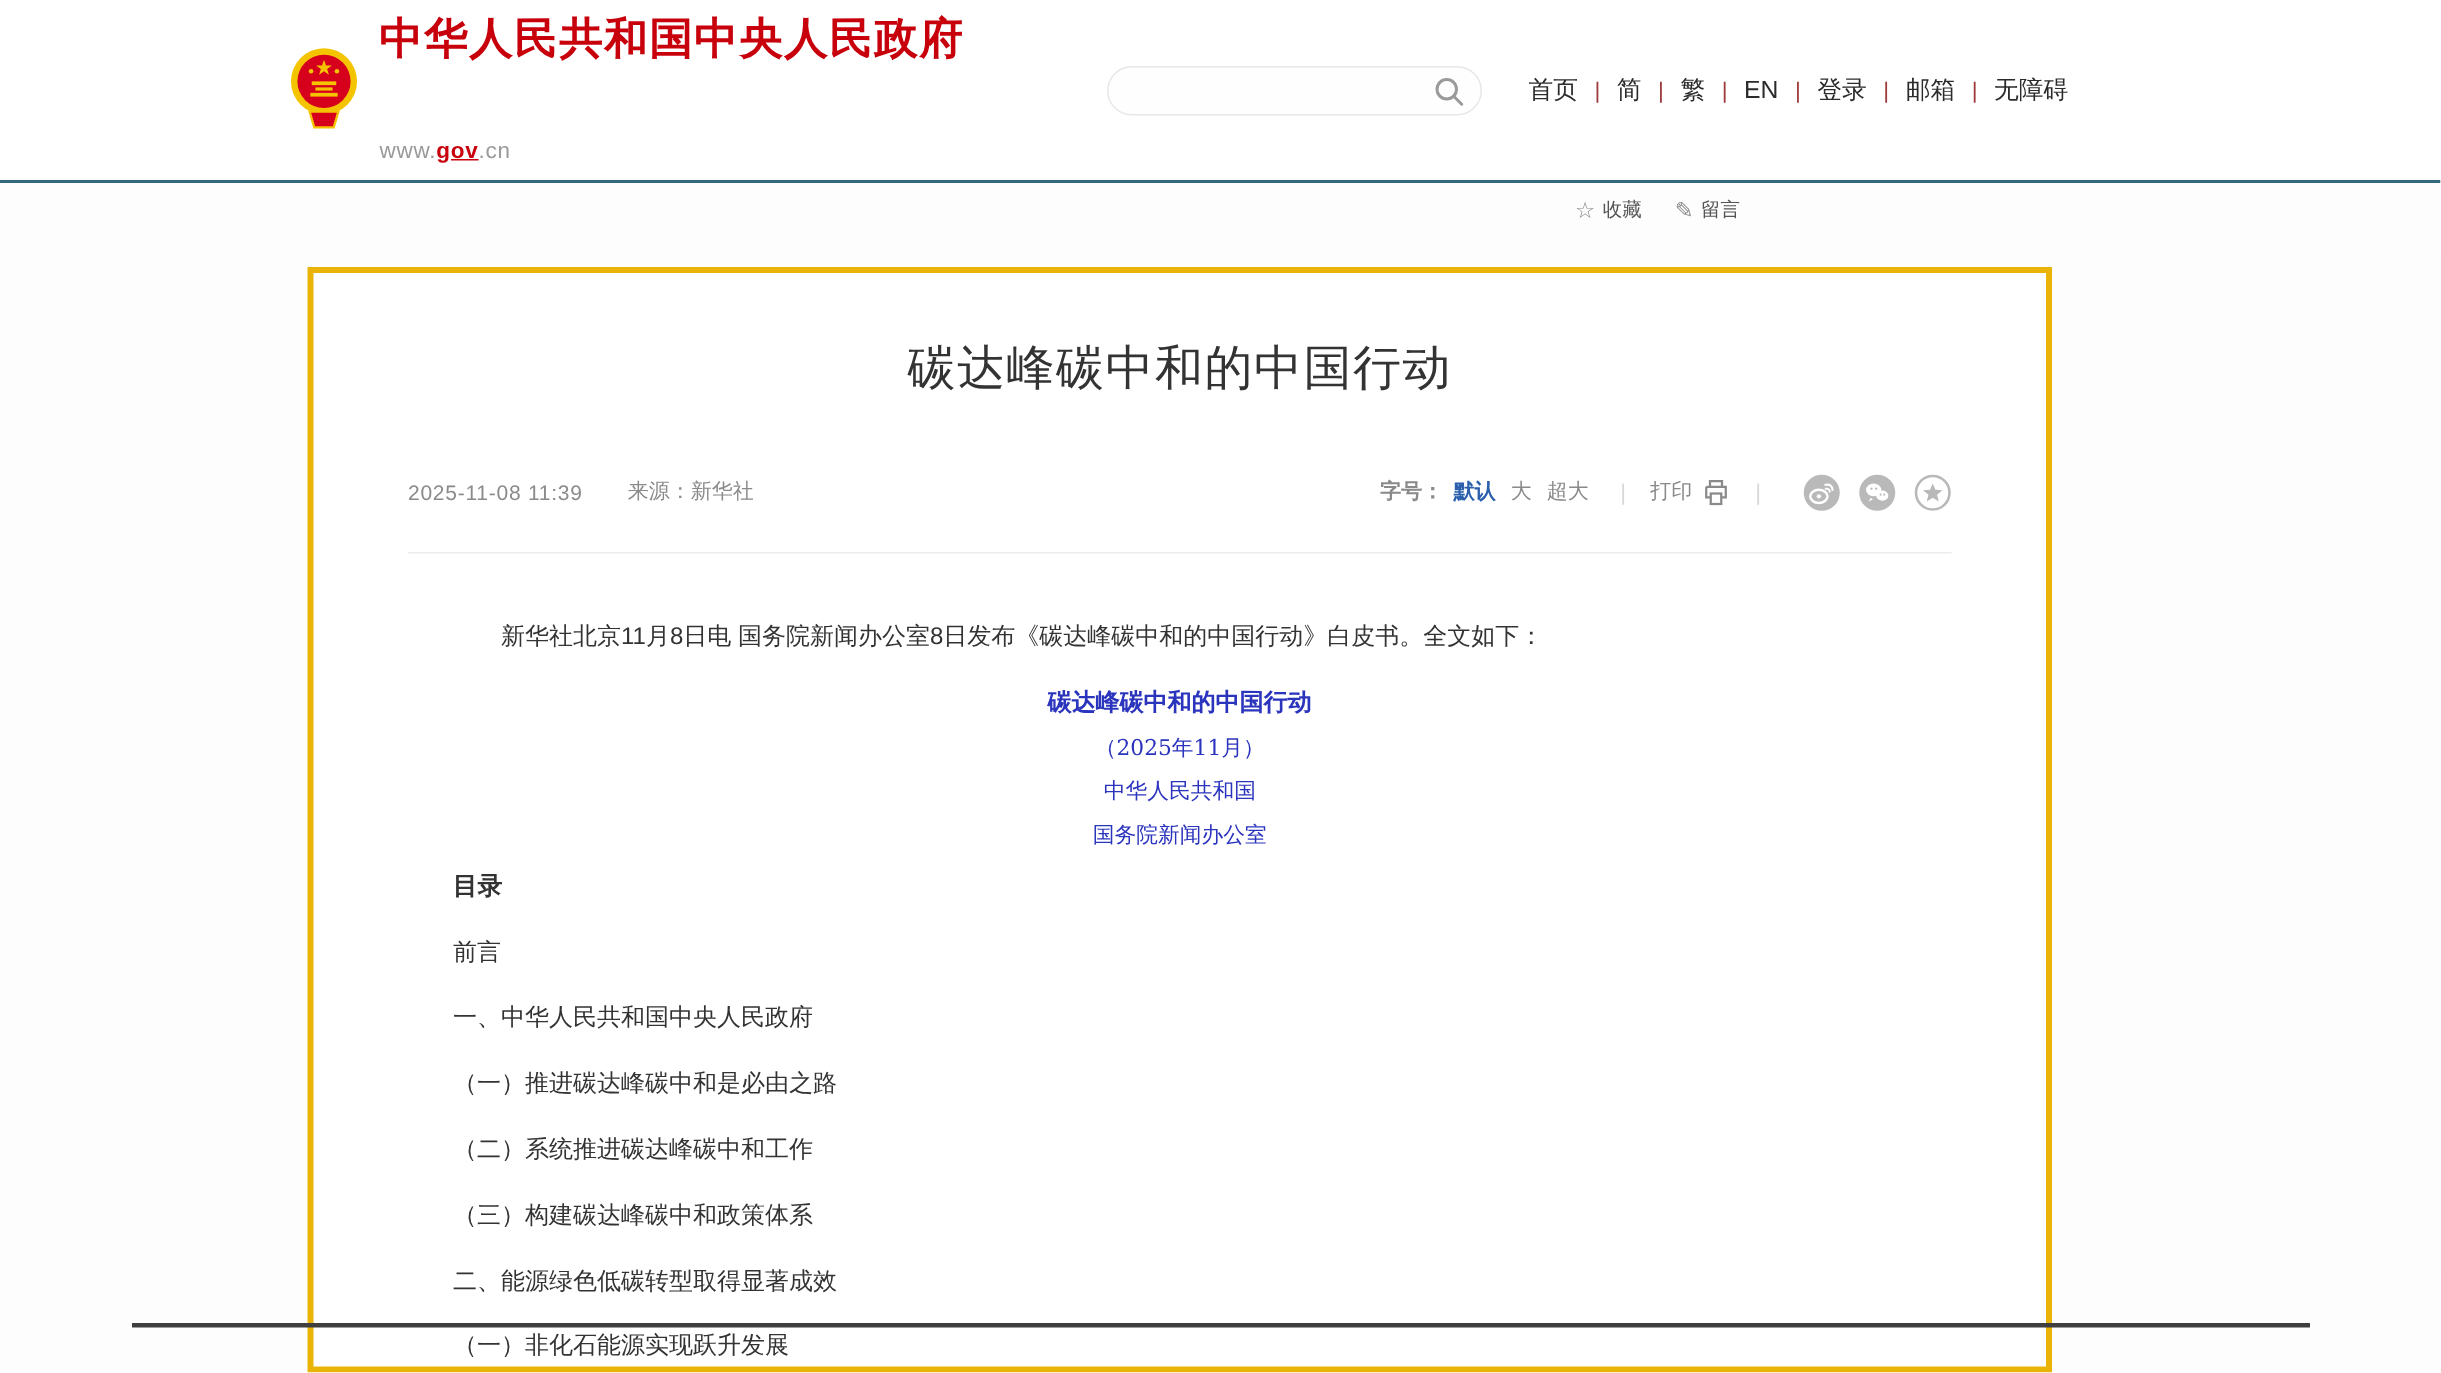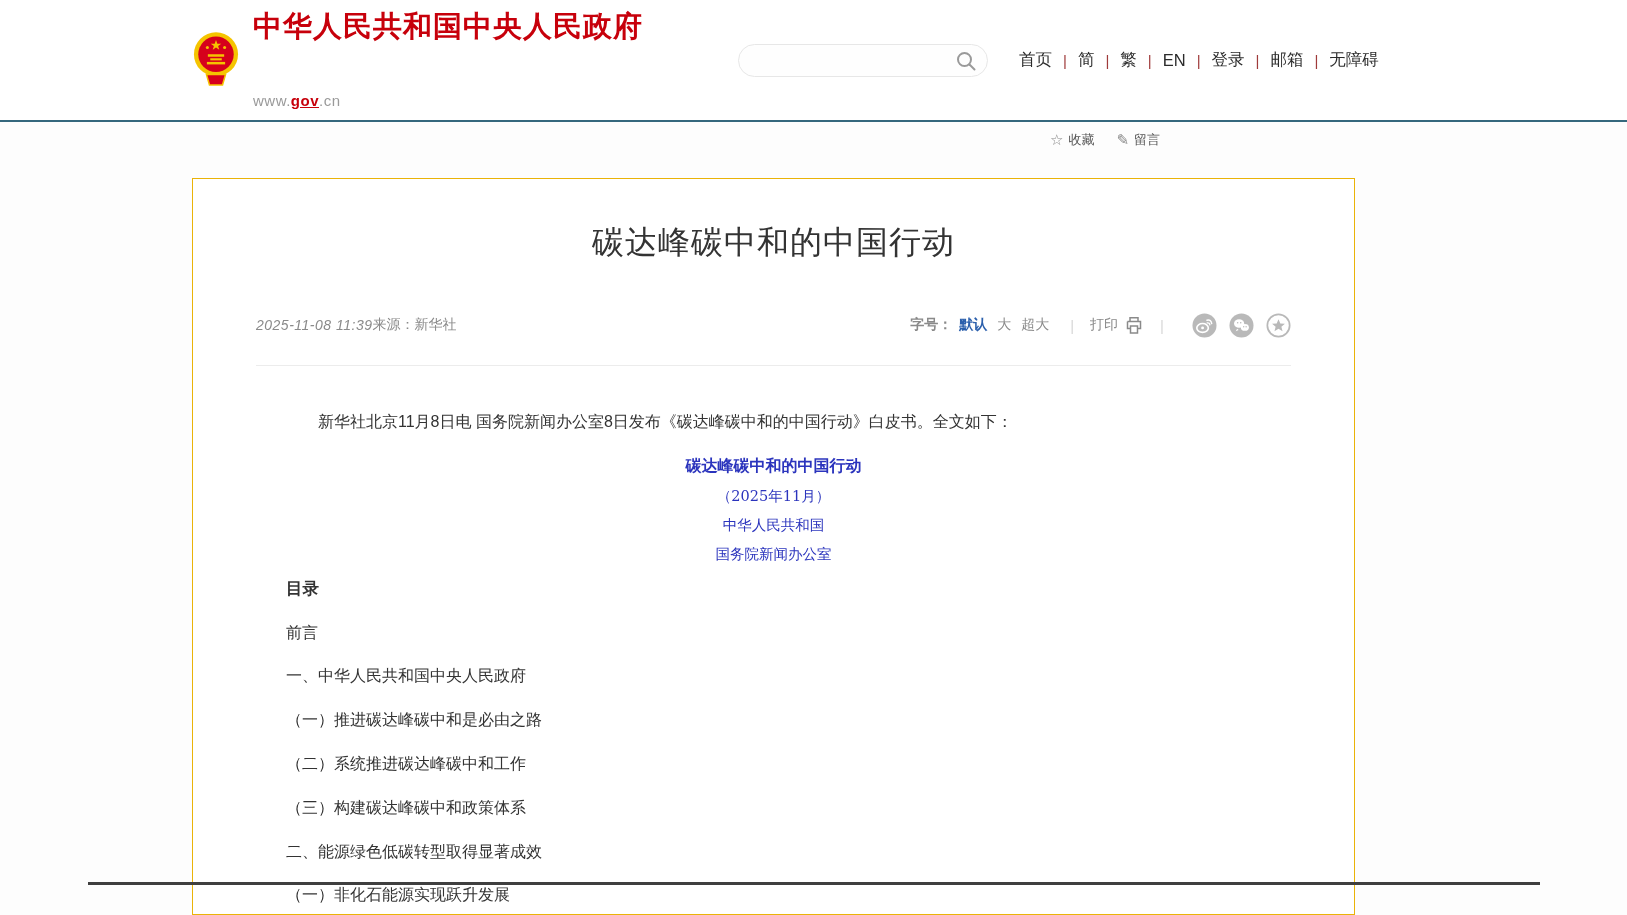--- a/index.html
+++ b/index.html
@@ -31,30 +31,30 @@
 
   .header-line { height:2px; background:#35687d; width:100%; }
 
   
   .actions-row { position:absolute; top:131px; left:1050px; display:flex; align-items:center;
     font-size:13px; color:#555; }
   .action-item { display:flex; align-items:center; margin-right:22px; cursor:pointer; }
   .action-item .glyph { color:#8a8a8a; font-size:15px; margin-right:5px; }
 
   
-  .card { position:absolute; top:178px; left:192px; width:1163px; height:737px;
-    background:#ffffff; border:1px solid #eab308; padding:42px 63px 16px; }
+  .card { position:absolute; top:178px; left:205px; width:1163px; height:737px;
+    background:#ffffff; border:4px solid #eab308; padding:42px 63px 16px; }
 
   .article-title { text-align:center; font-size:32px; font-weight:400; color:#333;
     letter-spacing:1px; }
 
   .meta-row { display:flex; justify-content:space-between; align-items:center;
     margin-top:36px; padding-bottom:16px; border-bottom:1px solid #ececec; }
   .meta-left { font-size:14px; color:#8a8a8a; display:flex; align-items:center; }
-  .meta-date { letter-spacing:0.5px;font-style:italic; }
+  .meta-date { margin-right:30px; letter-spacing:0.5px; }
   .meta-right { display:flex; align-items:center; font-size:14px; color:#8a8a8a; }
   .fs-label { margin-right:2px;font-weight:bold; }
   .fs-opt { margin:15px 5px; cursor:pointer; color:#8a8a8a; }
   .fs-opt.active { color:#2b5fac; font-weight:bold; }
   .meta-sep { color:#d8d8d8; margin:0 16px; font-size:15px; }
   .print-wrap { display:flex; align-items:center; cursor:pointer; }
   .print-wrap .print-label { margin-right:6px; }
   .share-icons { display:flex; align-items:center; }
   .share-icons .sicon { width:25px; height:25px; margin-left:12px; cursor:pointer; }
 

